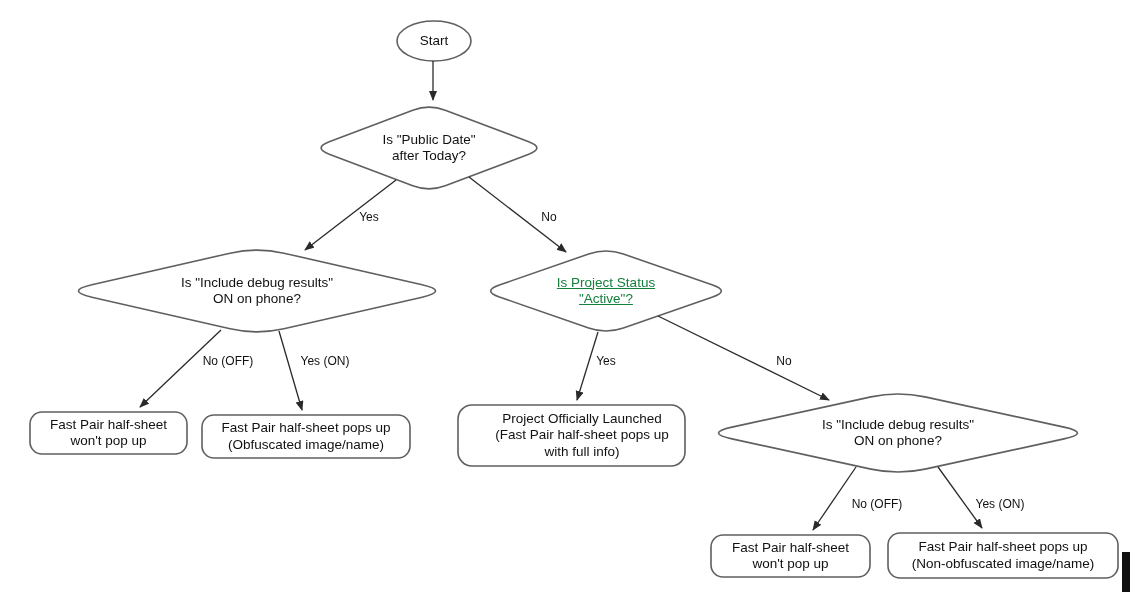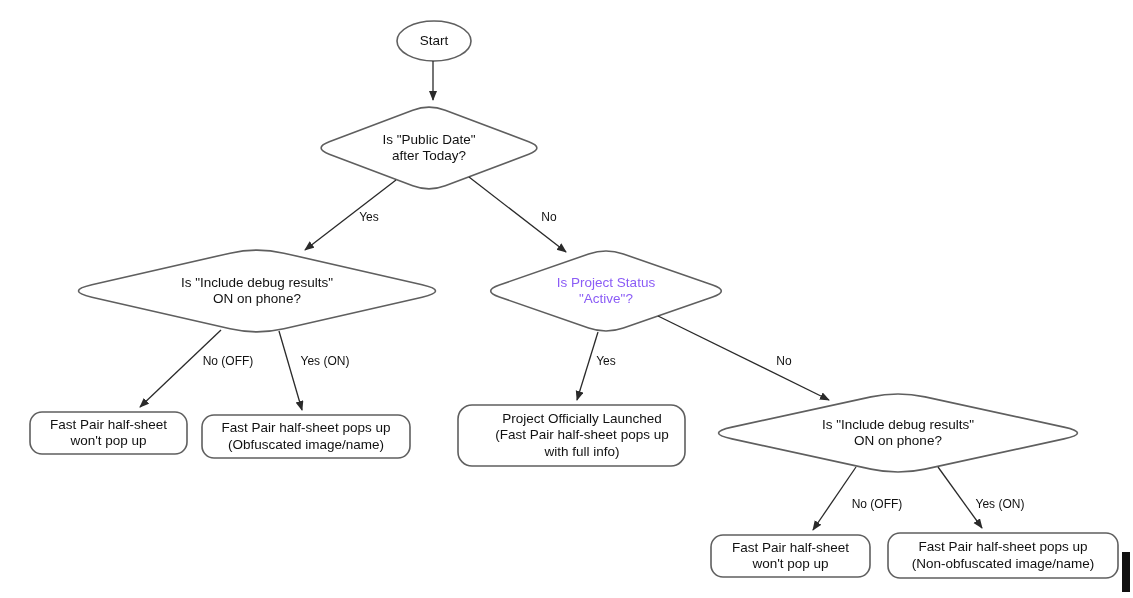--- a/index.html
+++ b/index.html
@@ -74,21 +74,21 @@
   </svg>
 
   <div class="node-label" style="left: 397px; top: 21px; width: 74px; height: 40px; color: rgb(17, 17, 17);">Start</div>
 
   <div class="node-label" style="left: 313px; top: 104px; width: 232px; height: 88px; color: rgb(17, 17, 17);">Is "Public Date"
 after Today?</div>
 
   <div class="node-label" style="left: 65px; top: 247px; width: 384px; height: 88px; color: rgb(17, 17, 17);">Is "Include debug results"
 ON on phone?</div>
 
-  <div class="node-label" style="left: 482px; top: 248px; width: 248px; height: 86px; color: #8b5cf6;">Is Project Status
+  <div class="node-label" style="left: 482px; top: 248px; width: 248px; height: 86px; color: #15803d; text-decoration: underline;">Is Project Status
 "Active"?</div>
 
   <div class="node-label" style="left: 705px; top: 391px; width: 386px; height: 84px; color: rgb(17, 17, 17);">Is "Include debug results"
 ON on phone?</div>
 
   <div class="node-label" style="left: 30px; top: 412px; width: 157px; height: 42px; color: rgb(17, 17, 17);">Fast Pair half-sheet
 won't pop up</div>
 
   <div class="node-label" style="left: 202px; top: 415px; width: 208px; height: 43px; color: rgb(17, 17, 17);">Fast Pair half-sheet pops up
 (Obfuscated image/name)</div>

